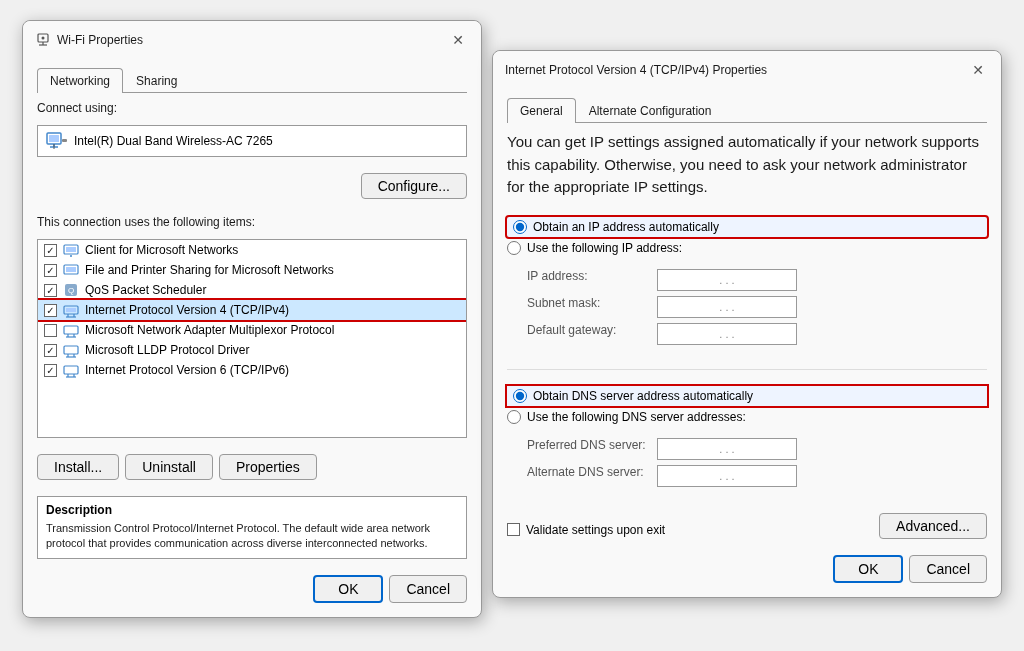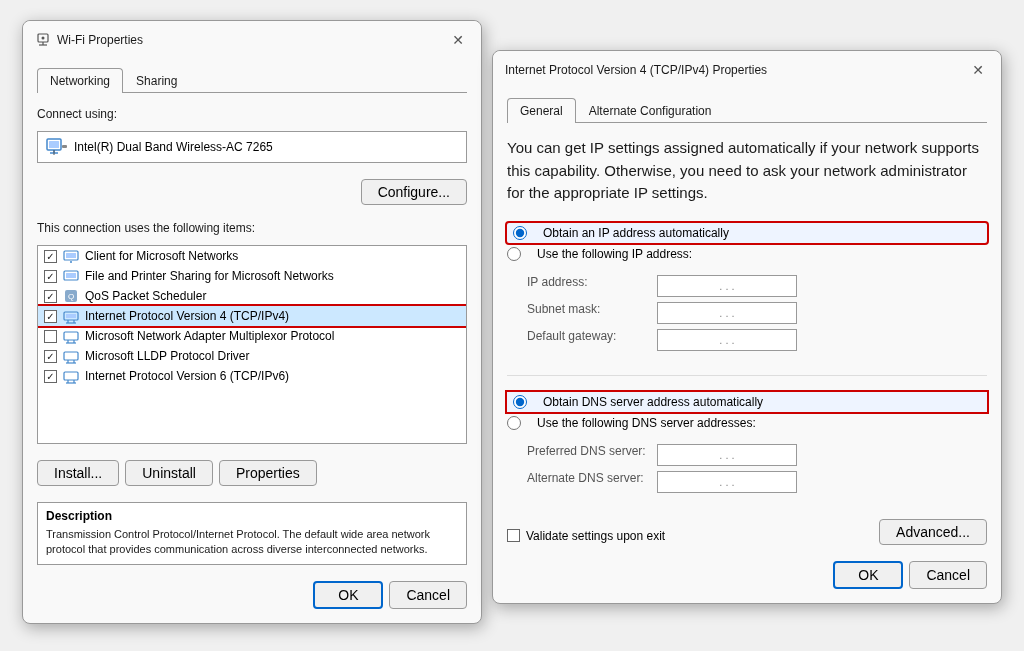--- a/index.html
+++ b/index.html
@@ -65,21 +65,20 @@
       padding: 10px 14px 14px 14px;
       display: flex;
       flex-direction: column;
       gap: 8px;
     }
 
     
     .tabs {
       display: flex;
       border-bottom: 1px solid #999;
-      margin-bottom: 6px;
       text-align: center;
     }
     .tab {
       padding: 5px 12px;
       cursor: pointer;
       font-size: 12px;
       border: 1px solid transparent;
       border-bottom: none;
       border-radius: 4px 4px 0 0;
       background: transparent;
@@ -217,21 +216,21 @@
     .radio-group {
       display: flex;
       flex-direction: column;
       gap: 4px;
       margin-bottom: 6px;
     }
 
     .radio-row {
       display: flex;
       align-items: center;
-      gap: 16px;
+      gap: 6px;
       font-size: 12px;
       cursor: pointer;
     }
 
     .radio-row.highlighted-group {
       padding: 3px 4px;
       outline: 2px solid #cc0000;
       border-radius: 2px;
     }
 

